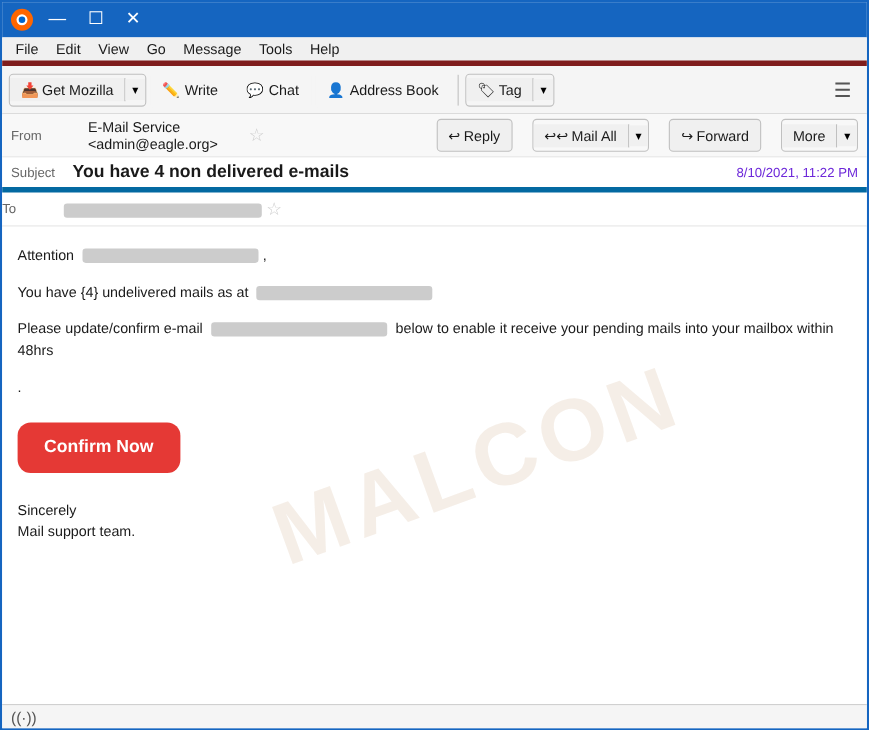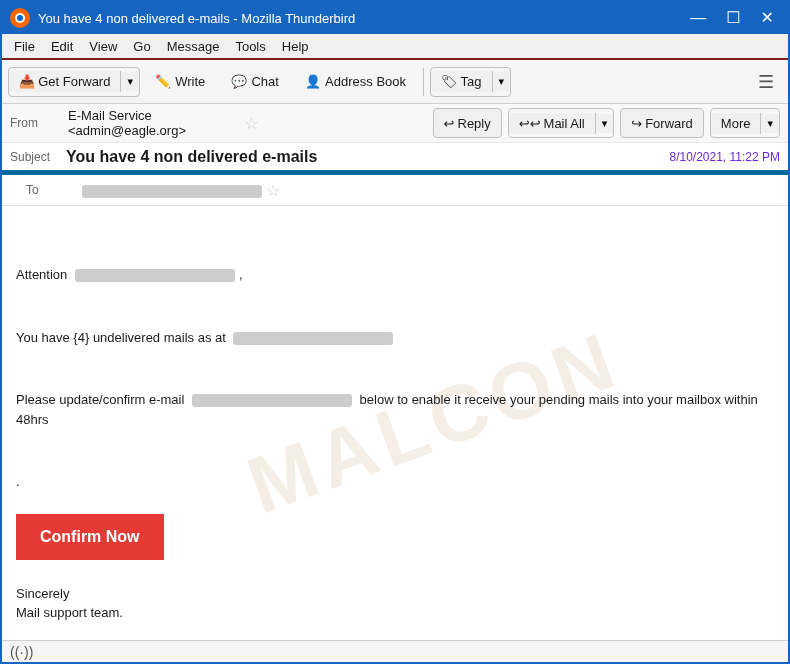--- a/index.html
+++ b/index.html
@@ -58,21 +58,21 @@
       border: none;
       font-size: 16px;
       cursor: pointer;
       padding: 0 6px;
       line-height: 1;
     }
 
     
     .menu-bar {
       background: #f0f0f0;
-      border-bottom: 2px solid #7f1d1d;
+      border-bottom: 5px solid #7f1d1d;
       display: flex;
       align-items: center;
       padding: 2px 4px;
       height: 26px;
       flex-shrink: 0;
     }
     .menu-item {
       padding: 2px 8px;
       cursor: pointer;
       font-size: 13px;
@@ -126,21 +126,21 @@
     .email-header {
       background: #ffffff;
       border-bottom: 1px solid #e0e0e0;
       padding: 0;
       flex-shrink: 0;
     }
     .email-action-bar {
       display: flex;
       align-items: center;
       padding: 4px 8px;
-      gap: 2px;
+      gap: 14px;
       border-bottom: 1px solid #e8e8e8;
       background: #f8f8f8;
     }
     .from-label {
       color: #666;
       font-size: 12px;
       margin-right: 6px;
       min-width: 50px;
     }
     .from-value {
@@ -212,21 +212,21 @@
       color: #1a1a1a;
       flex: 1;
     }
     .date-value {
       font-size: 12px;
       color: #6d28d9;
     }
     .to-row {
       display: flex;
       align-items: center;
-      padding: 4px 24px;
+      padding: 4px 0;
       height: 30px;
     }
     .to-label {
       color: #666;
       font-size: 12px;
       margin-right: 6px;
       min-width: 50px;
     }
     .to-value {
       font-size: 13px;
@@ -246,21 +246,20 @@
       padding: 16px 14px;
       overflow-y: auto;
       background: white;
       position: relative;
     }
     .email-body p {
       margin-bottom: 14px;
       font-size: 13px;
       line-height: 1.5;
       color: #1a1a1a;
-      margin-top: 43px;
     }
     .watermark {
       position: absolute;
       top: 50%;
       left: 50%;
       transform: translate(-40%, -50%) rotate(-20deg);
       font-size: 80px;
       font-weight: bold;
       color: rgba(200, 160, 120, 0.18);
       pointer-events: none;
@@ -268,21 +267,21 @@
       z-index: 0;
       letter-spacing: 6px;
     }
     .email-body-content { position: relative; z-index: 1; }
     .confirm-btn {
       display: inline-block;
       background: #e53935;
       color: white;
       padding: 14px 24px;
       border: none;
-      border-radius: 0;
+      border-radius: 12px;
       font-size: 16px;
       font-weight: bold;
       cursor: pointer;
       margin: 8px 0;
     }
 
     
     .status-bar {
       background: #f5f5f5;
       border-top: 1px solid #d0d0d0;
@@ -303,21 +302,20 @@
 <div class="window">
 
   <div class="title-bar">
     <div class="title-bar-icon">
       <svg width="18" height="18" viewBox="0 0 18 18">
         <circle cx="9" cy="9" r="8" fill="#ff6600"></circle>
         <circle cx="9" cy="9" r="5" fill="#ffffff"></circle>
         <circle cx="9" cy="9" r="3" fill="#0066cc"></circle>
       </svg>
     </div>
-    <span class="title-bar-title">You have 4 non delivered e-mails - Mozilla Thunderbird</span>
     <div class="title-bar-controls">
       <button class="title-btn">—</button>
       <button class="title-btn">☐</button>
       <button class="title-btn close">✕</button>
     </div>
   </div>
 
   <div class="menu-bar">
     <span class="menu-item">File</span>
     <span class="menu-item">Edit</span>
@@ -325,21 +323,21 @@
     <span class="menu-item">Go</span>
     <span class="menu-item">Message</span>
     <span class="menu-item">Tools</span>
     <span class="menu-item">Help</span>
   </div>
 
   <div class="toolbar">
     <div class="action-btn-split">
       <div class="main-part">
         <span>📥</span>
-        <span>Get Forward</span>
+        <span>Get Mozilla</span>
       </div>
       <div class="arrow-part">▾</div>
     </div>
 
     <button class="toolbar-btn">
       <span>✏️</span>
       <span>Write</span>
     </button>
 
     <button class="toolbar-btn">

